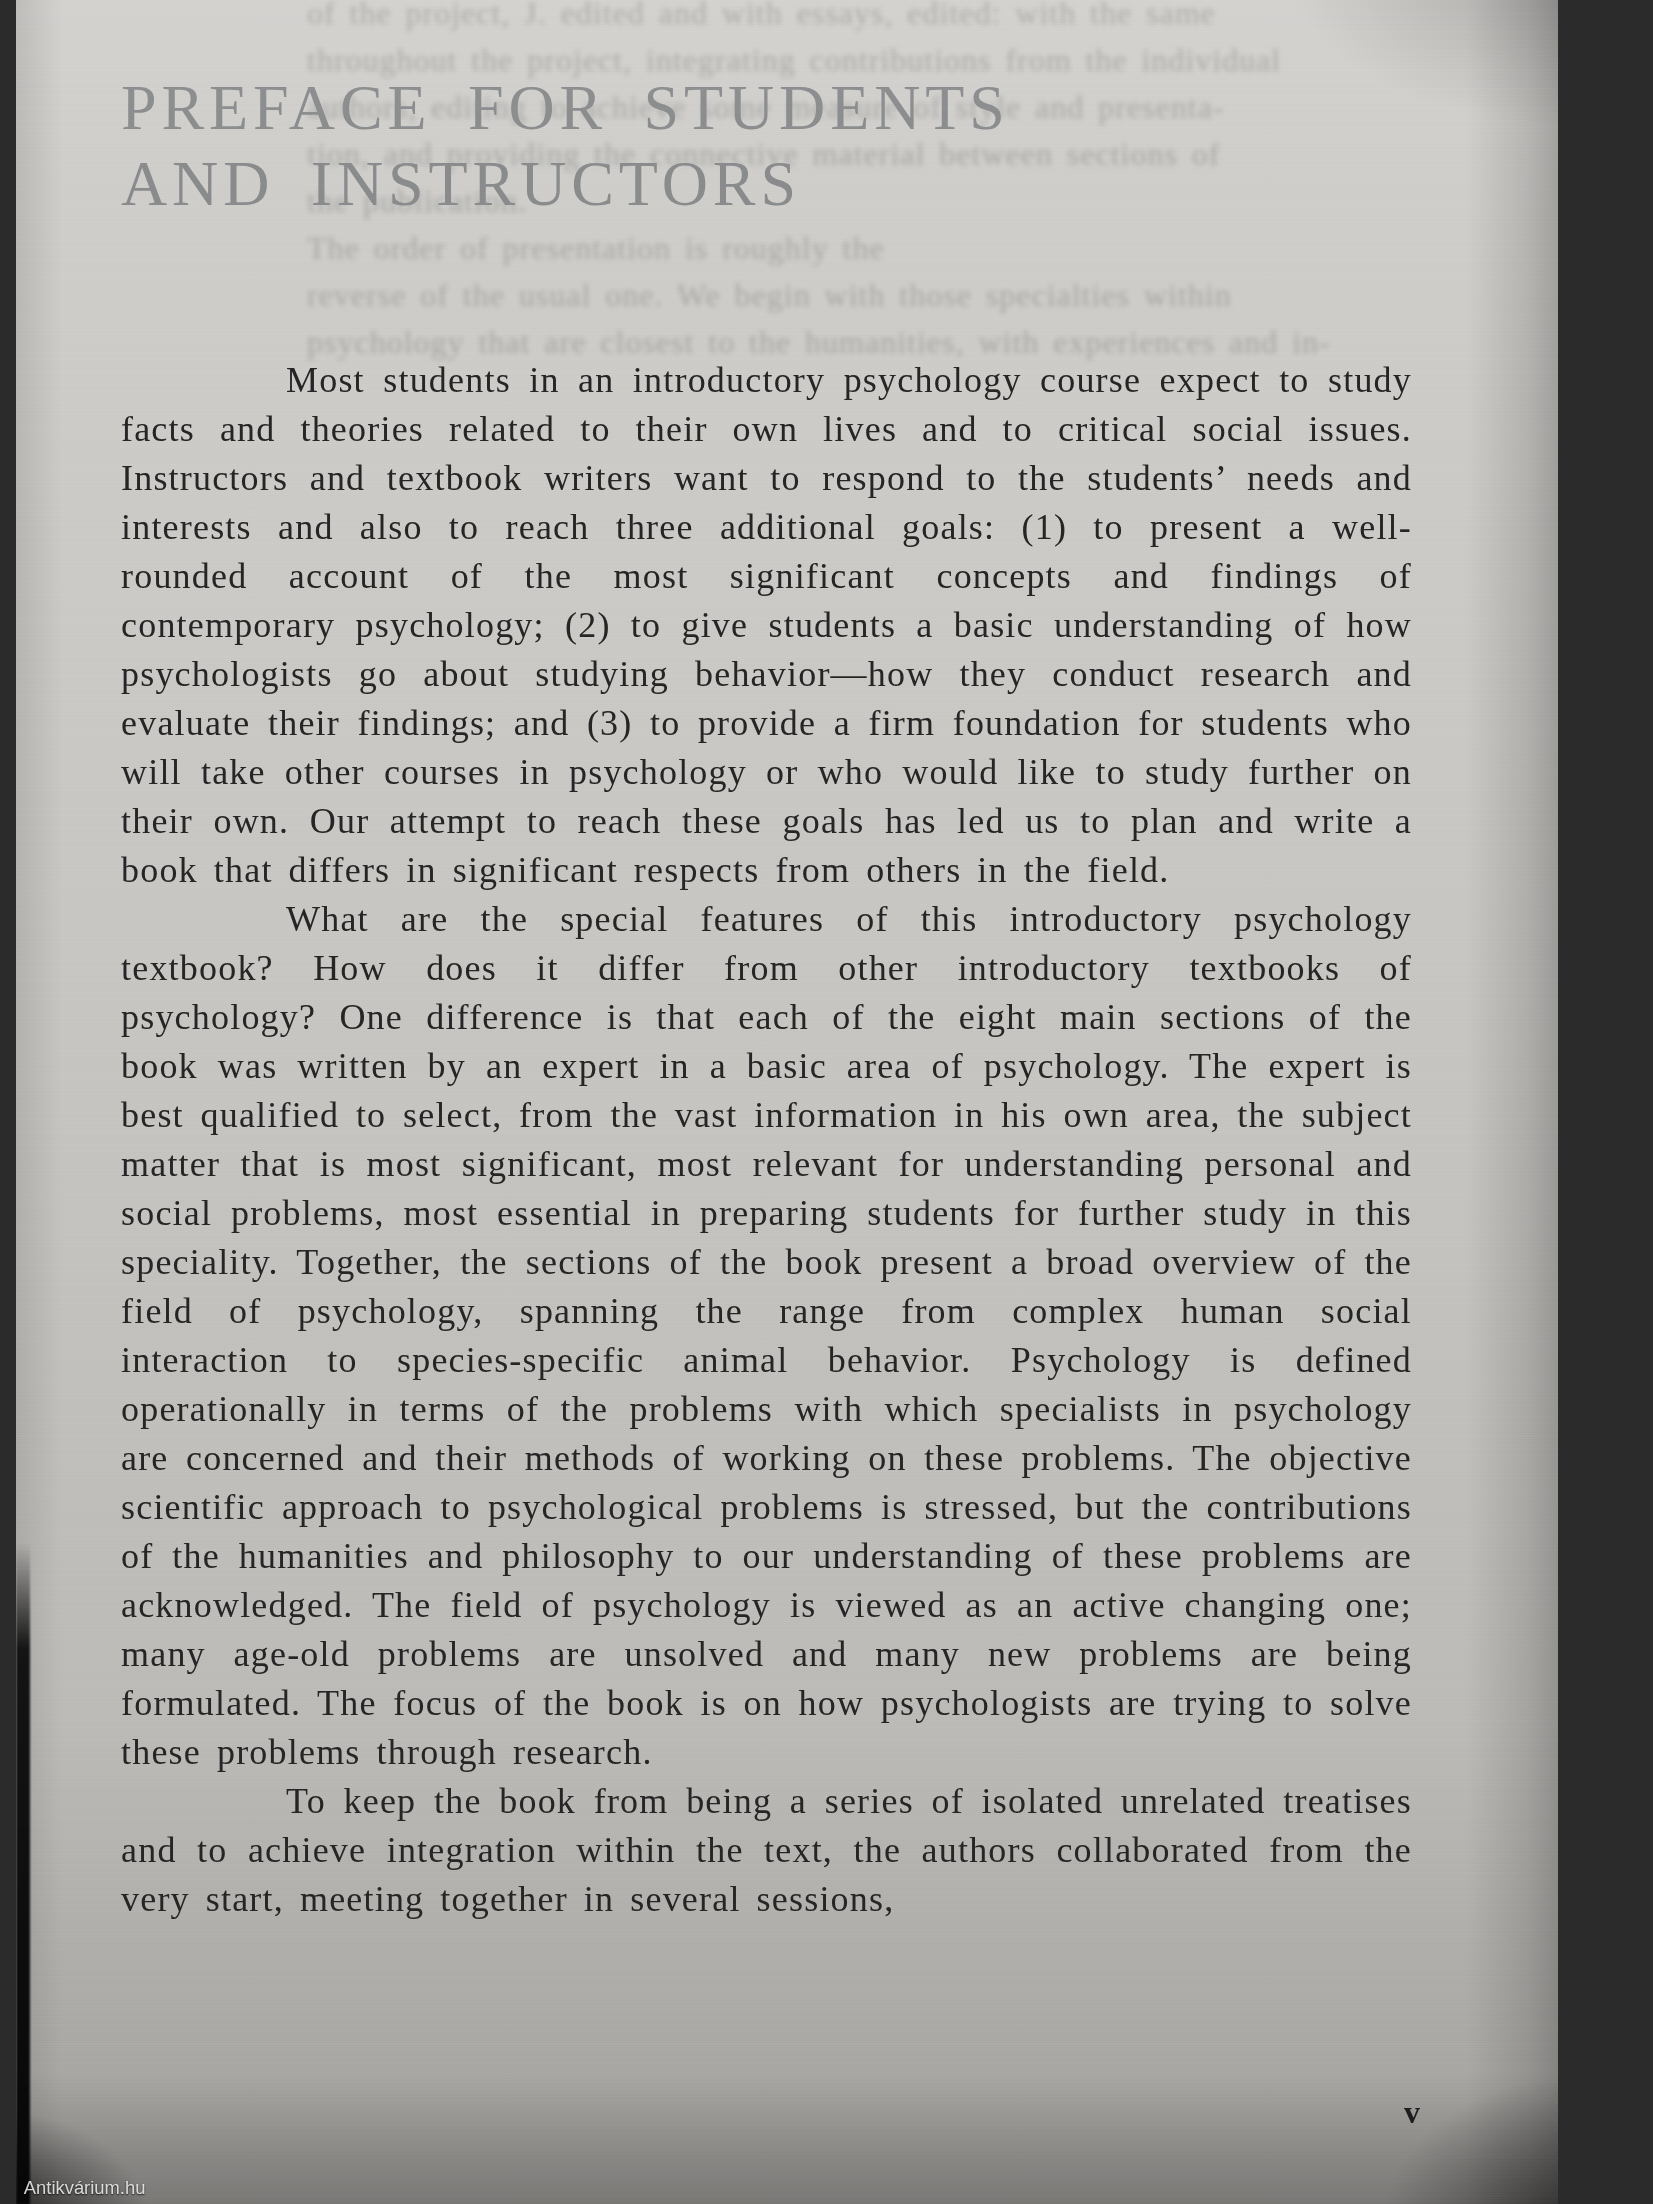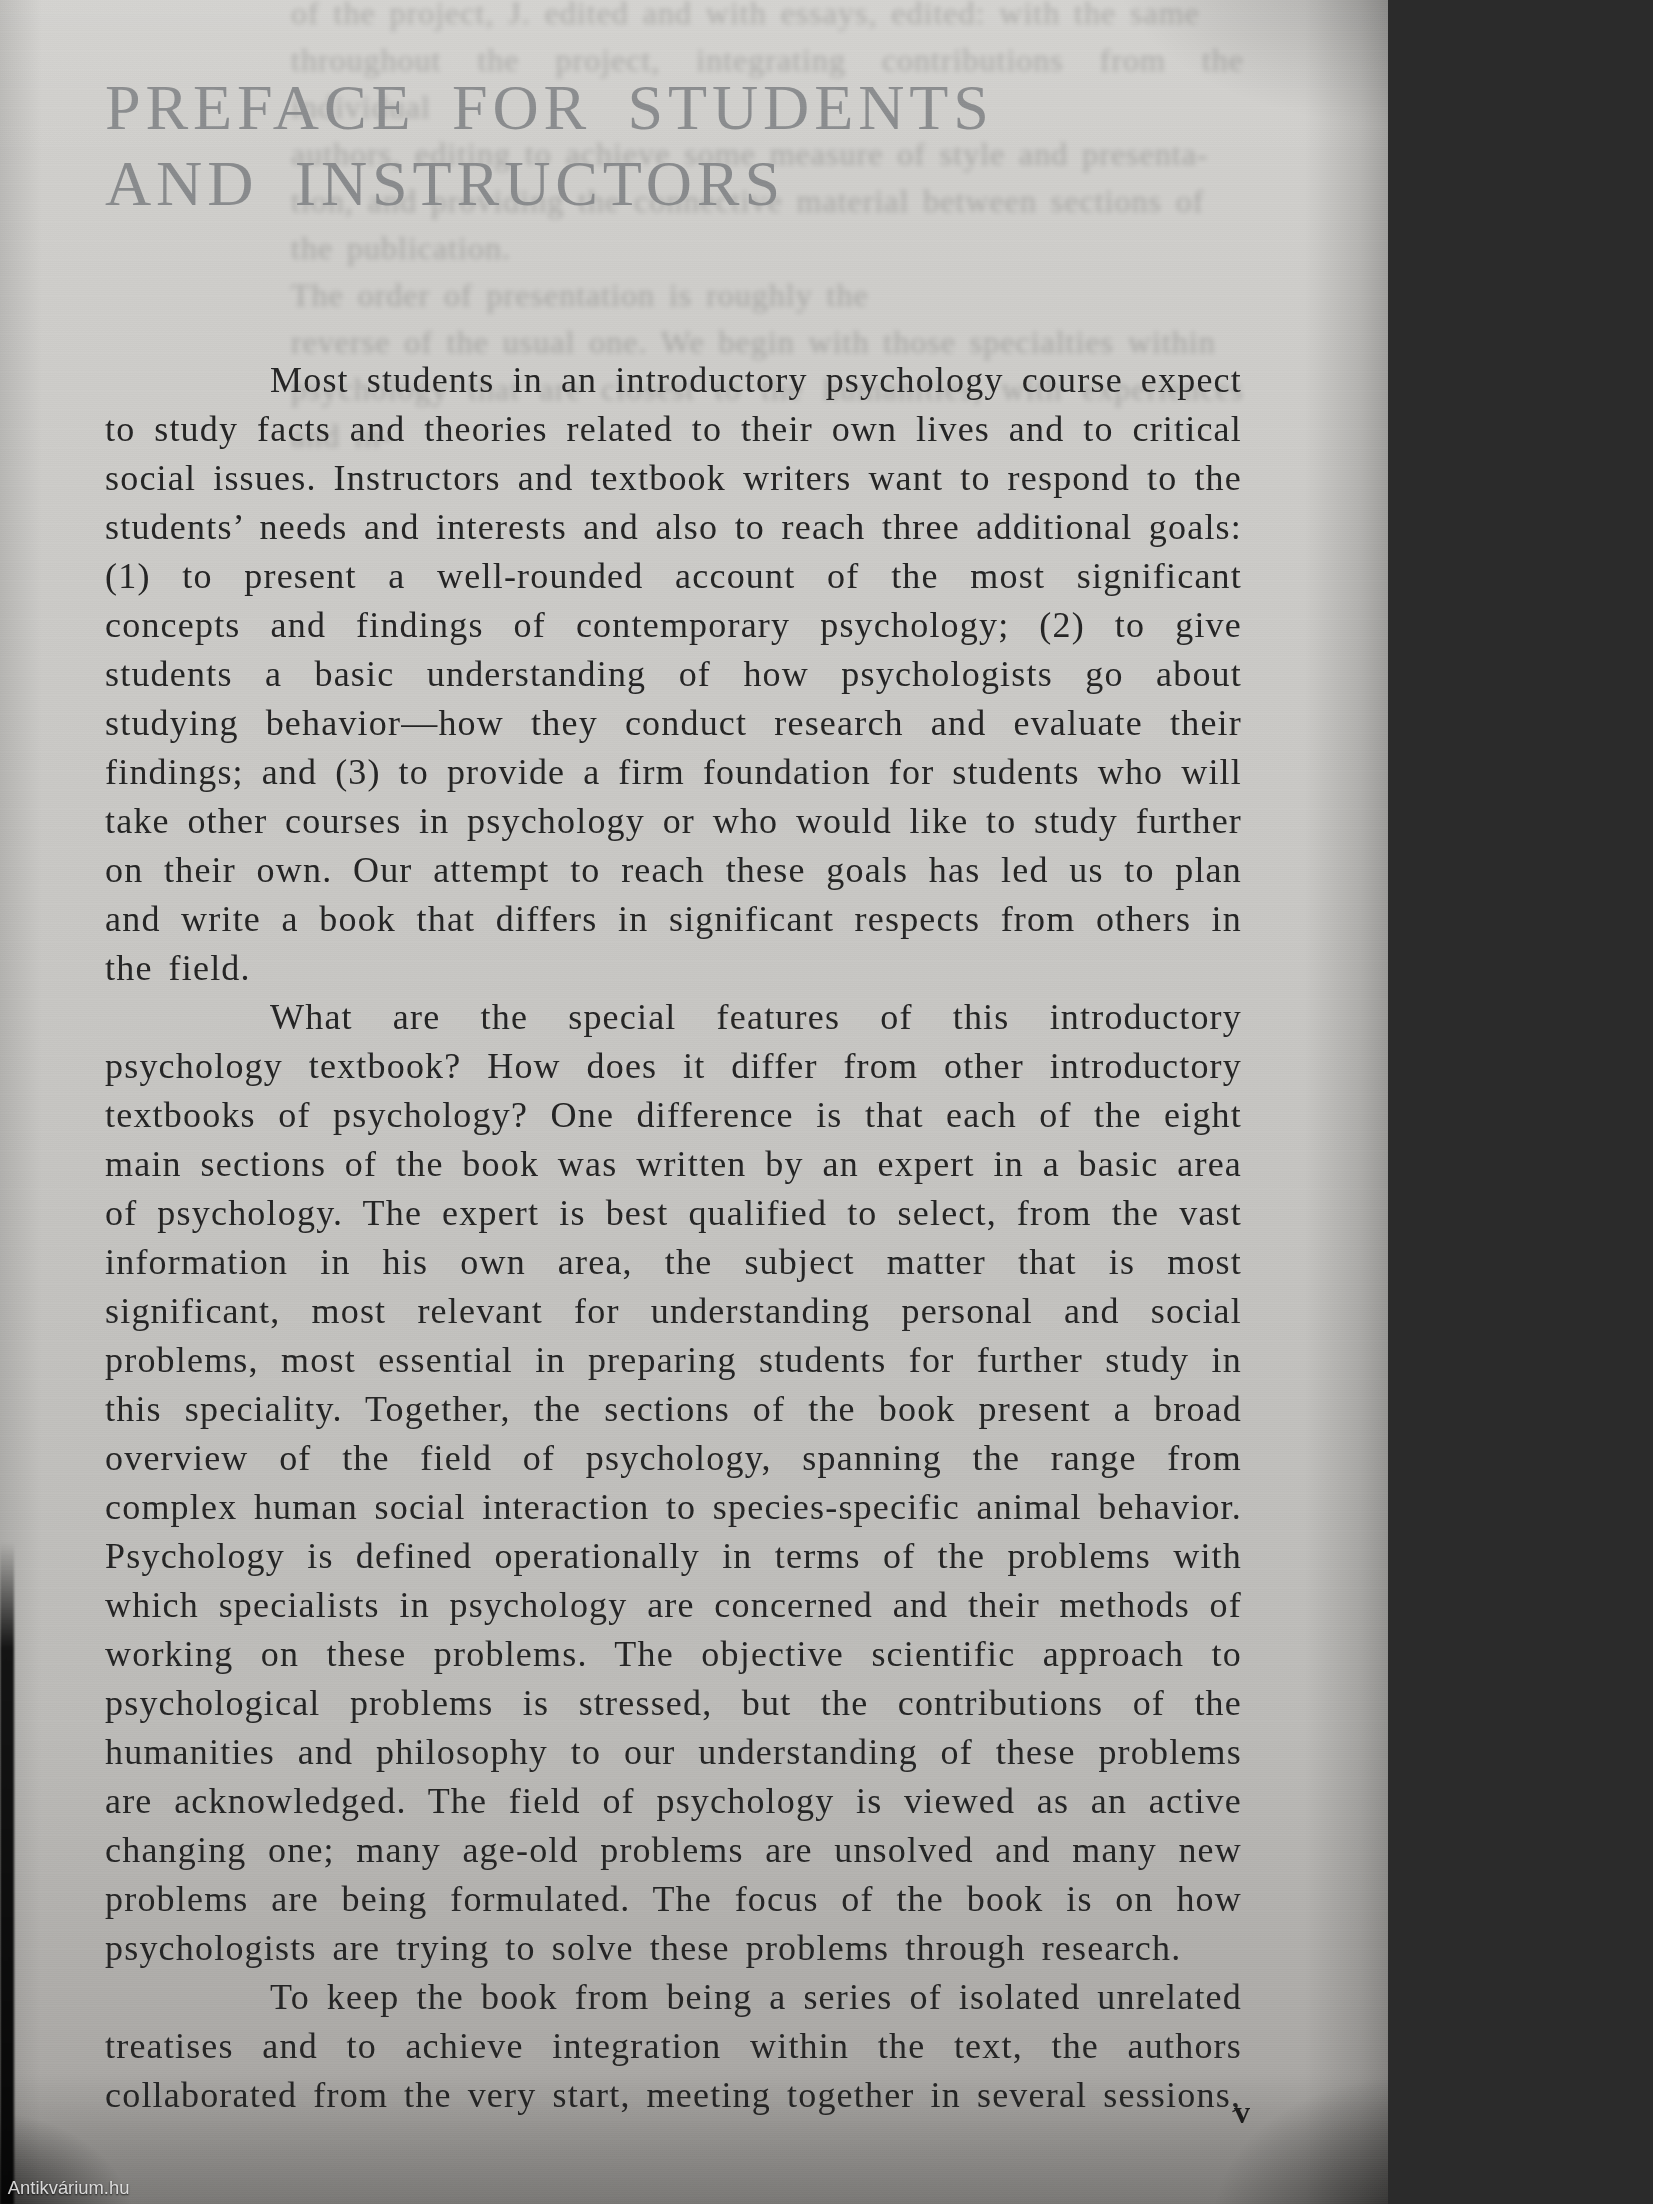--- a/index.html
+++ b/index.html
@@ -8,30 +8,31 @@
   }
   body {
     width: 1654px;
     height: 2205px;
     background: #2b2b2b;
     font-family: "Liberation Serif", "DejaVu Serif", serif;
     overflow: hidden;
   }
   .photo {
     position: relative;
-    width: 1388px;
+    width: 1542px;
     height: 2205px;
     overflow: hidden;
     background: linear-gradient(180deg,
       #d1d0cd 0%,
       #cccbc8 22%,
       #c6c5c2 50%,
       #bcbbb8 78%,
       #aaa8a5 94%,
       #908e8b 100%);
+    margin-left: 16px;
   }
   
   .photo::before {
     content: "";
     position: absolute;
     inset: 0;
     pointer-events: none;
     z-index: 6;
     background:
       radial-gradient(ellipse 417px 243px at 101% -2%, rgba(0,0,0,0.22), transparent 70%),

